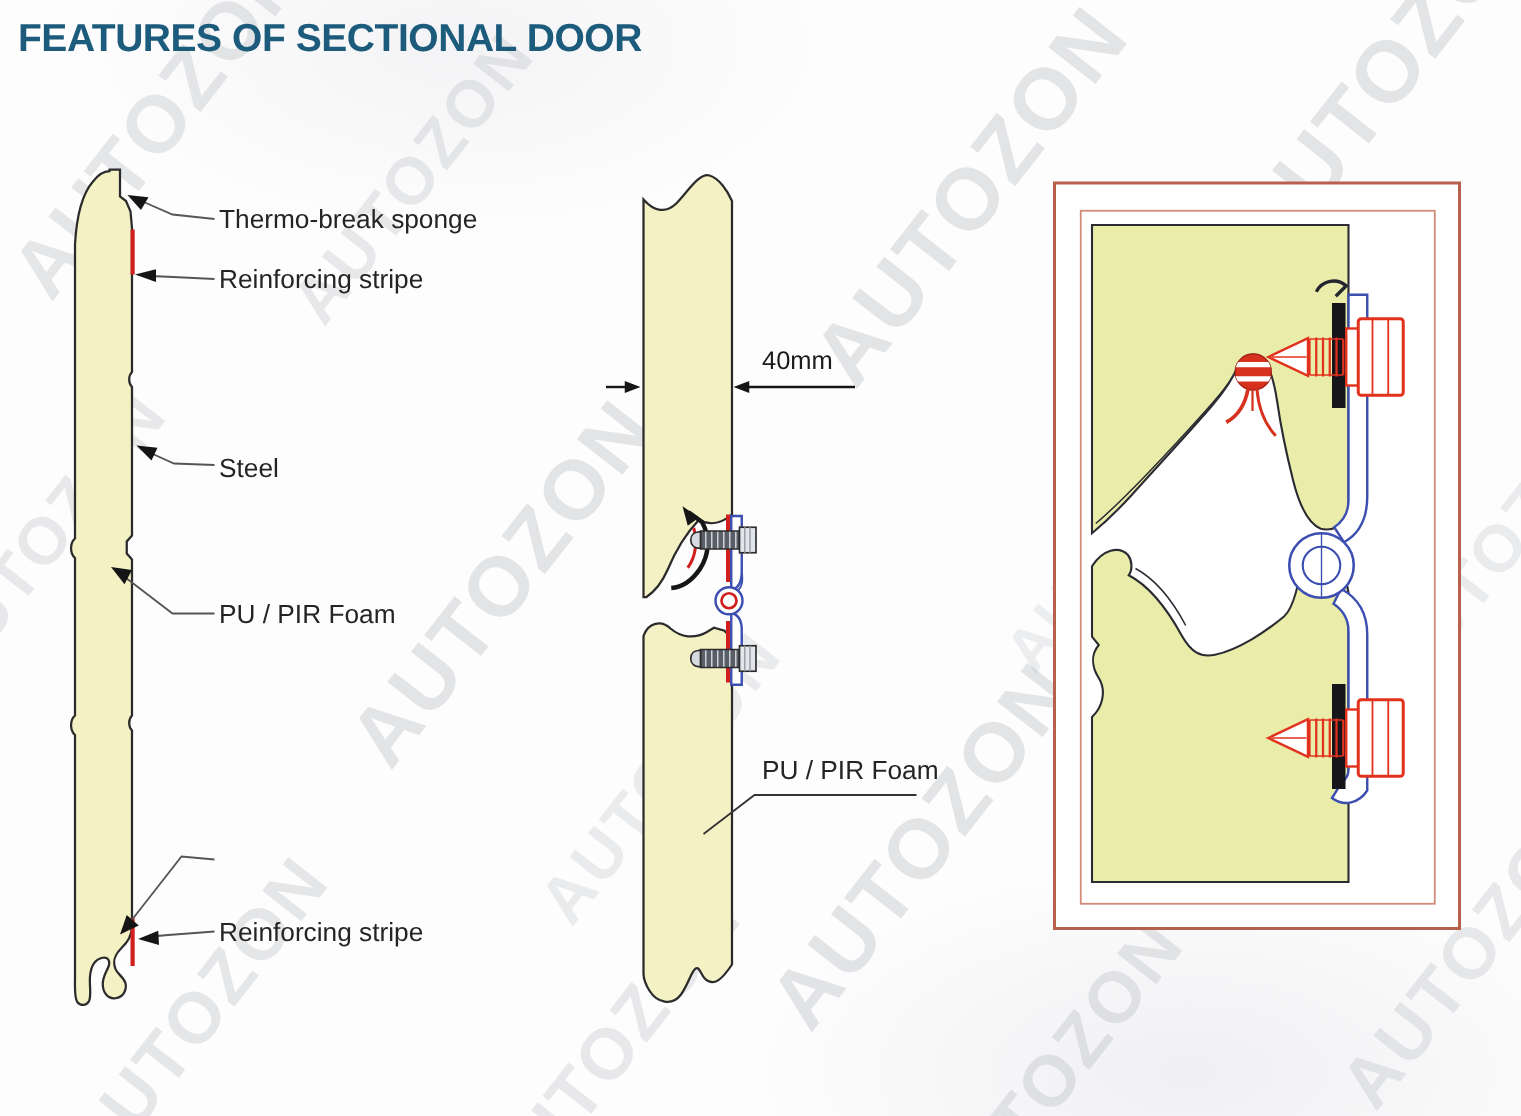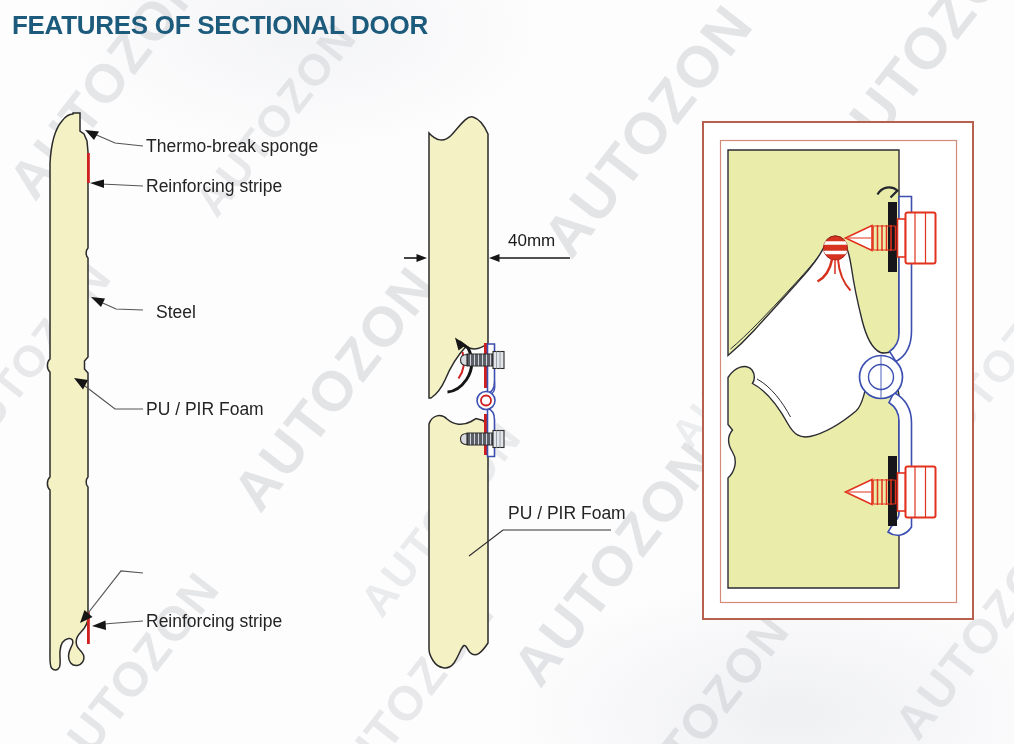--- a/index.html
+++ b/index.html
@@ -200,20 +200,20 @@
         </g>
         <path fill="none" stroke="#d6321e" stroke-width="2.5" d="M 832,259.5 C 830,270 825,277.5 817.5,281.5"></path>
         <path fill="none" stroke="#d6321e" stroke-width="2" d="M 838,259.5 C 839,272 843.5,283 850.5,290.5"></path>
         <path fill="none" stroke="#d6321e" stroke-width="1.5" d="M 835,260 L 835,274"></path>
       </g>
     </g>
   </svg>
 
   <div class="label" style="left:146px;top:137px">Thermo-break sponge</div>
   <div class="label" style="left:146px;top:177px">Reinforcing stripe</div>
-  <div class="label" style="left:156px;top:303px">Steel</div>
+  <div class="label" style="left:146px;top:303px">Steel</div>
   <div class="label" style="left:146px;top:400px"><span>PU / </span><b>PIR</b><span> Foam</span></div>
   <div class="label" style="left:146px;top:612px">Reinforcing stripe</div>
 
   <div class="dim-label" style="left:508px;top:231px">40mm</div>
   <div class="label" style="left:508px;top:504px"><span>PU / </span><b>PIR</b><span> Foam</span></div>
 
 </div>
 
 </body></html>

